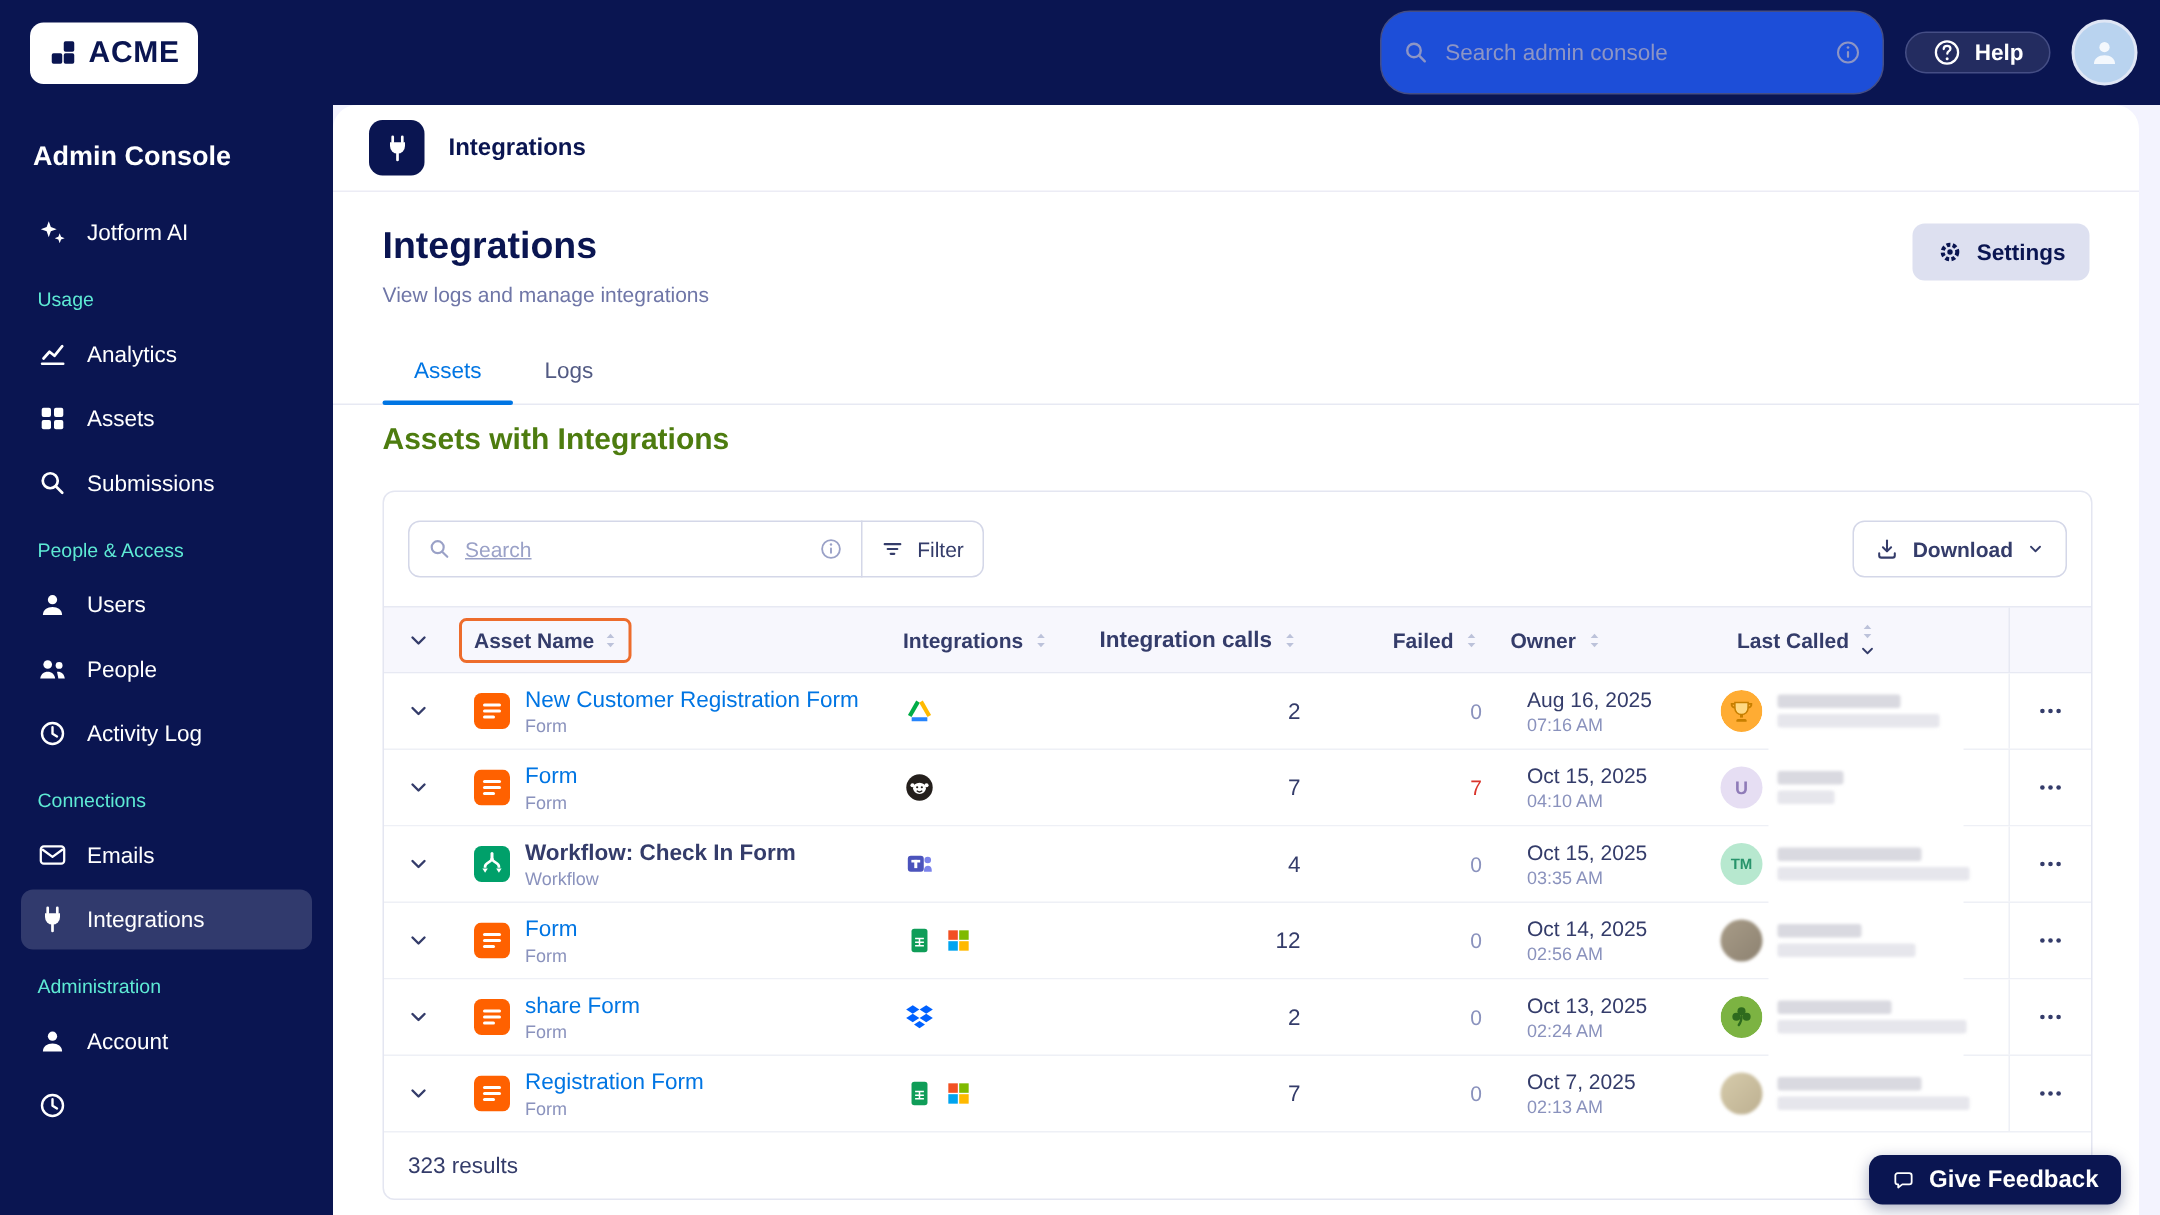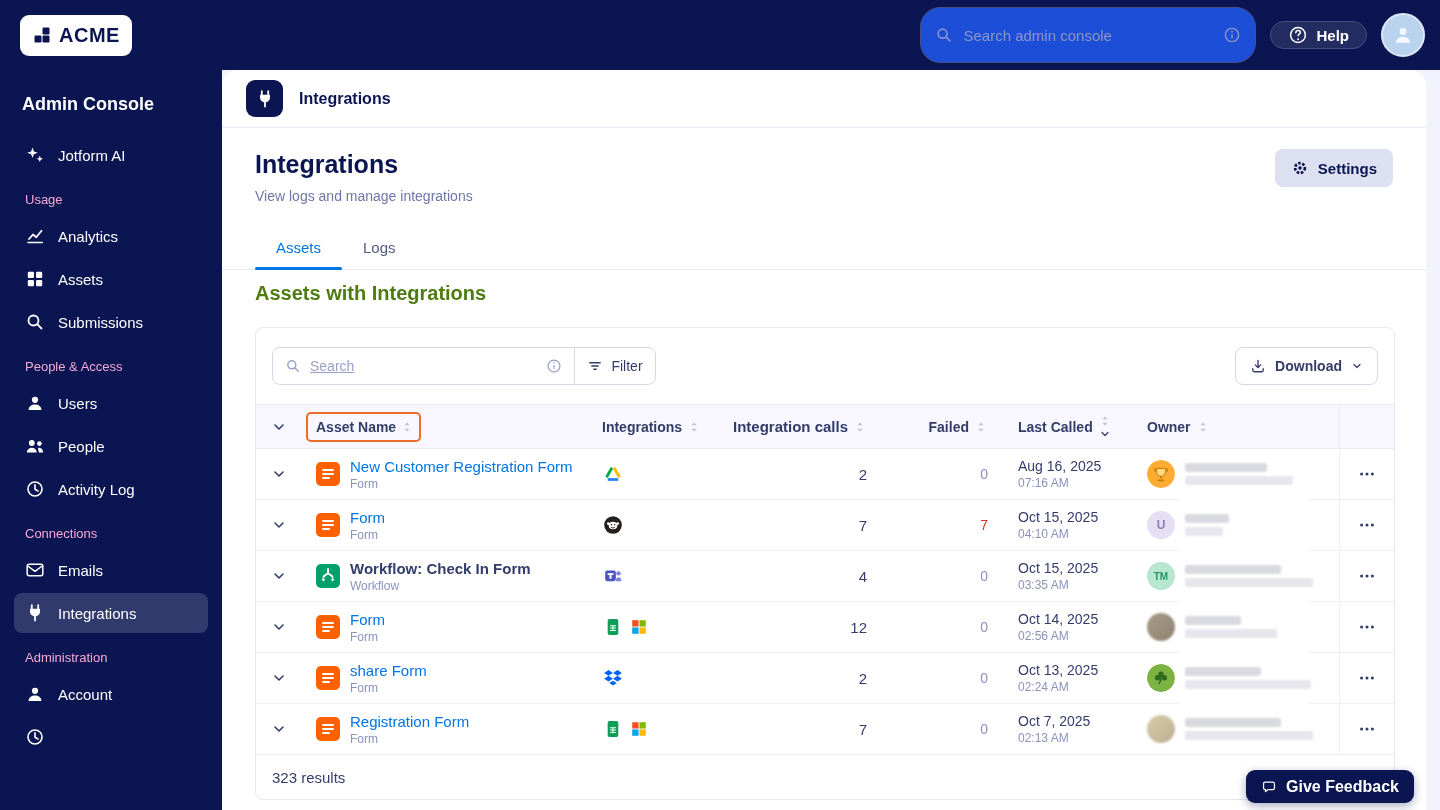--- a/index.html
+++ b/index.html
@@ -26,21 +26,21 @@
   .avatar-top { width:44px; height:44px; border-radius:50%; background:#b9d3ef; border:2px solid #dfe6f5;
     display:flex; align-items:center; justify-content:center; overflow:hidden; }
 
   
   .sidebar { position:absolute; top:70px; left:0; width:222px; height:740px; background:#0a1551;
     padding:24px 14px 0 14px; overflow:hidden; color:#fff; z-index:10; }
   .sidebar-title { font-size:18px; font-weight:700; padding:0 8px; margin-bottom:20px; }
   .side-item { height:40px; border-radius:8px; display:flex; align-items:center; gap:13px;
     padding:0 11px; font-size:15px; color:#fff; margin-bottom:3px; cursor:pointer; }
   .side-item.active { background:rgba(255,255,255,.16); }
-  .side-section { font-size:13px; color:#f9a8d4; margin:17px 0 9px 11px; }
+  .side-section { font-size:13px; color:#5eead4; margin:17px 0 9px 11px; }
   .side-icon { width:20px; height:20px; flex:none; color:#fff; }
 
   
   .main { position:absolute; top:70px; left:222px; width:1204px; height:760px; background:#fff;
     border-radius:16px 16px 0 0; z-index:5; }
   .crumb { height:58px; display:flex; align-items:center; gap:16px; padding:0 24px; border-bottom:1px solid #ececf5; }
   .crumb-icon { width:37px; height:37px; background:#0a1551; border-radius:9px; display:flex; align-items:center; justify-content:center; }
   .crumb-label { font-size:16px; font-weight:700; color:#0a1551; }
 
   .page-head { padding:22px 33px 0; position:relative; }
@@ -479,36 +479,36 @@
         <svg class="i14 sort">
             <use href="#s-sort"></use>
           </svg>
       </div>
       <div class="cell c-failed hcell" style="color:#343c6a">
         <span>Failed</span>
         <svg class="i14 sort">
             <use href="#s-sort"></use>
           </svg>
       </div>
+      <div class="cell c-owner hcell">
+        <span>Owner</span>
+        <svg class="i14 sort">
+            <use href="#s-sort"></use>
+          </svg>
+      </div>
       <div class="cell c-last hcell">
         <span>Last Called</span>
         <span class="sort-stack">
           <svg class="i14 sort">
               <use href="#s-sort"></use>
             </svg>
           <svg class="i12" style="color:#343c6a">
               <use href="#s-chev"></use>
             </svg>
         </span>
-      </div>
-      <div class="cell c-owner hcell">
-        <span>Owner</span>
-        <svg class="i14 sort">
-            <use href="#s-sort"></use>
-          </svg>
       </div>
       <div class="cell c-act" style="border-left:1px solid #e7e9f3"></div>
     </div>
 
     <div class="t-row">
       <div class="cell c-exp">
           <button class="exp-btn">
             <svg class="i16">
               <use href="#s-chev"></use>
             </svg>

